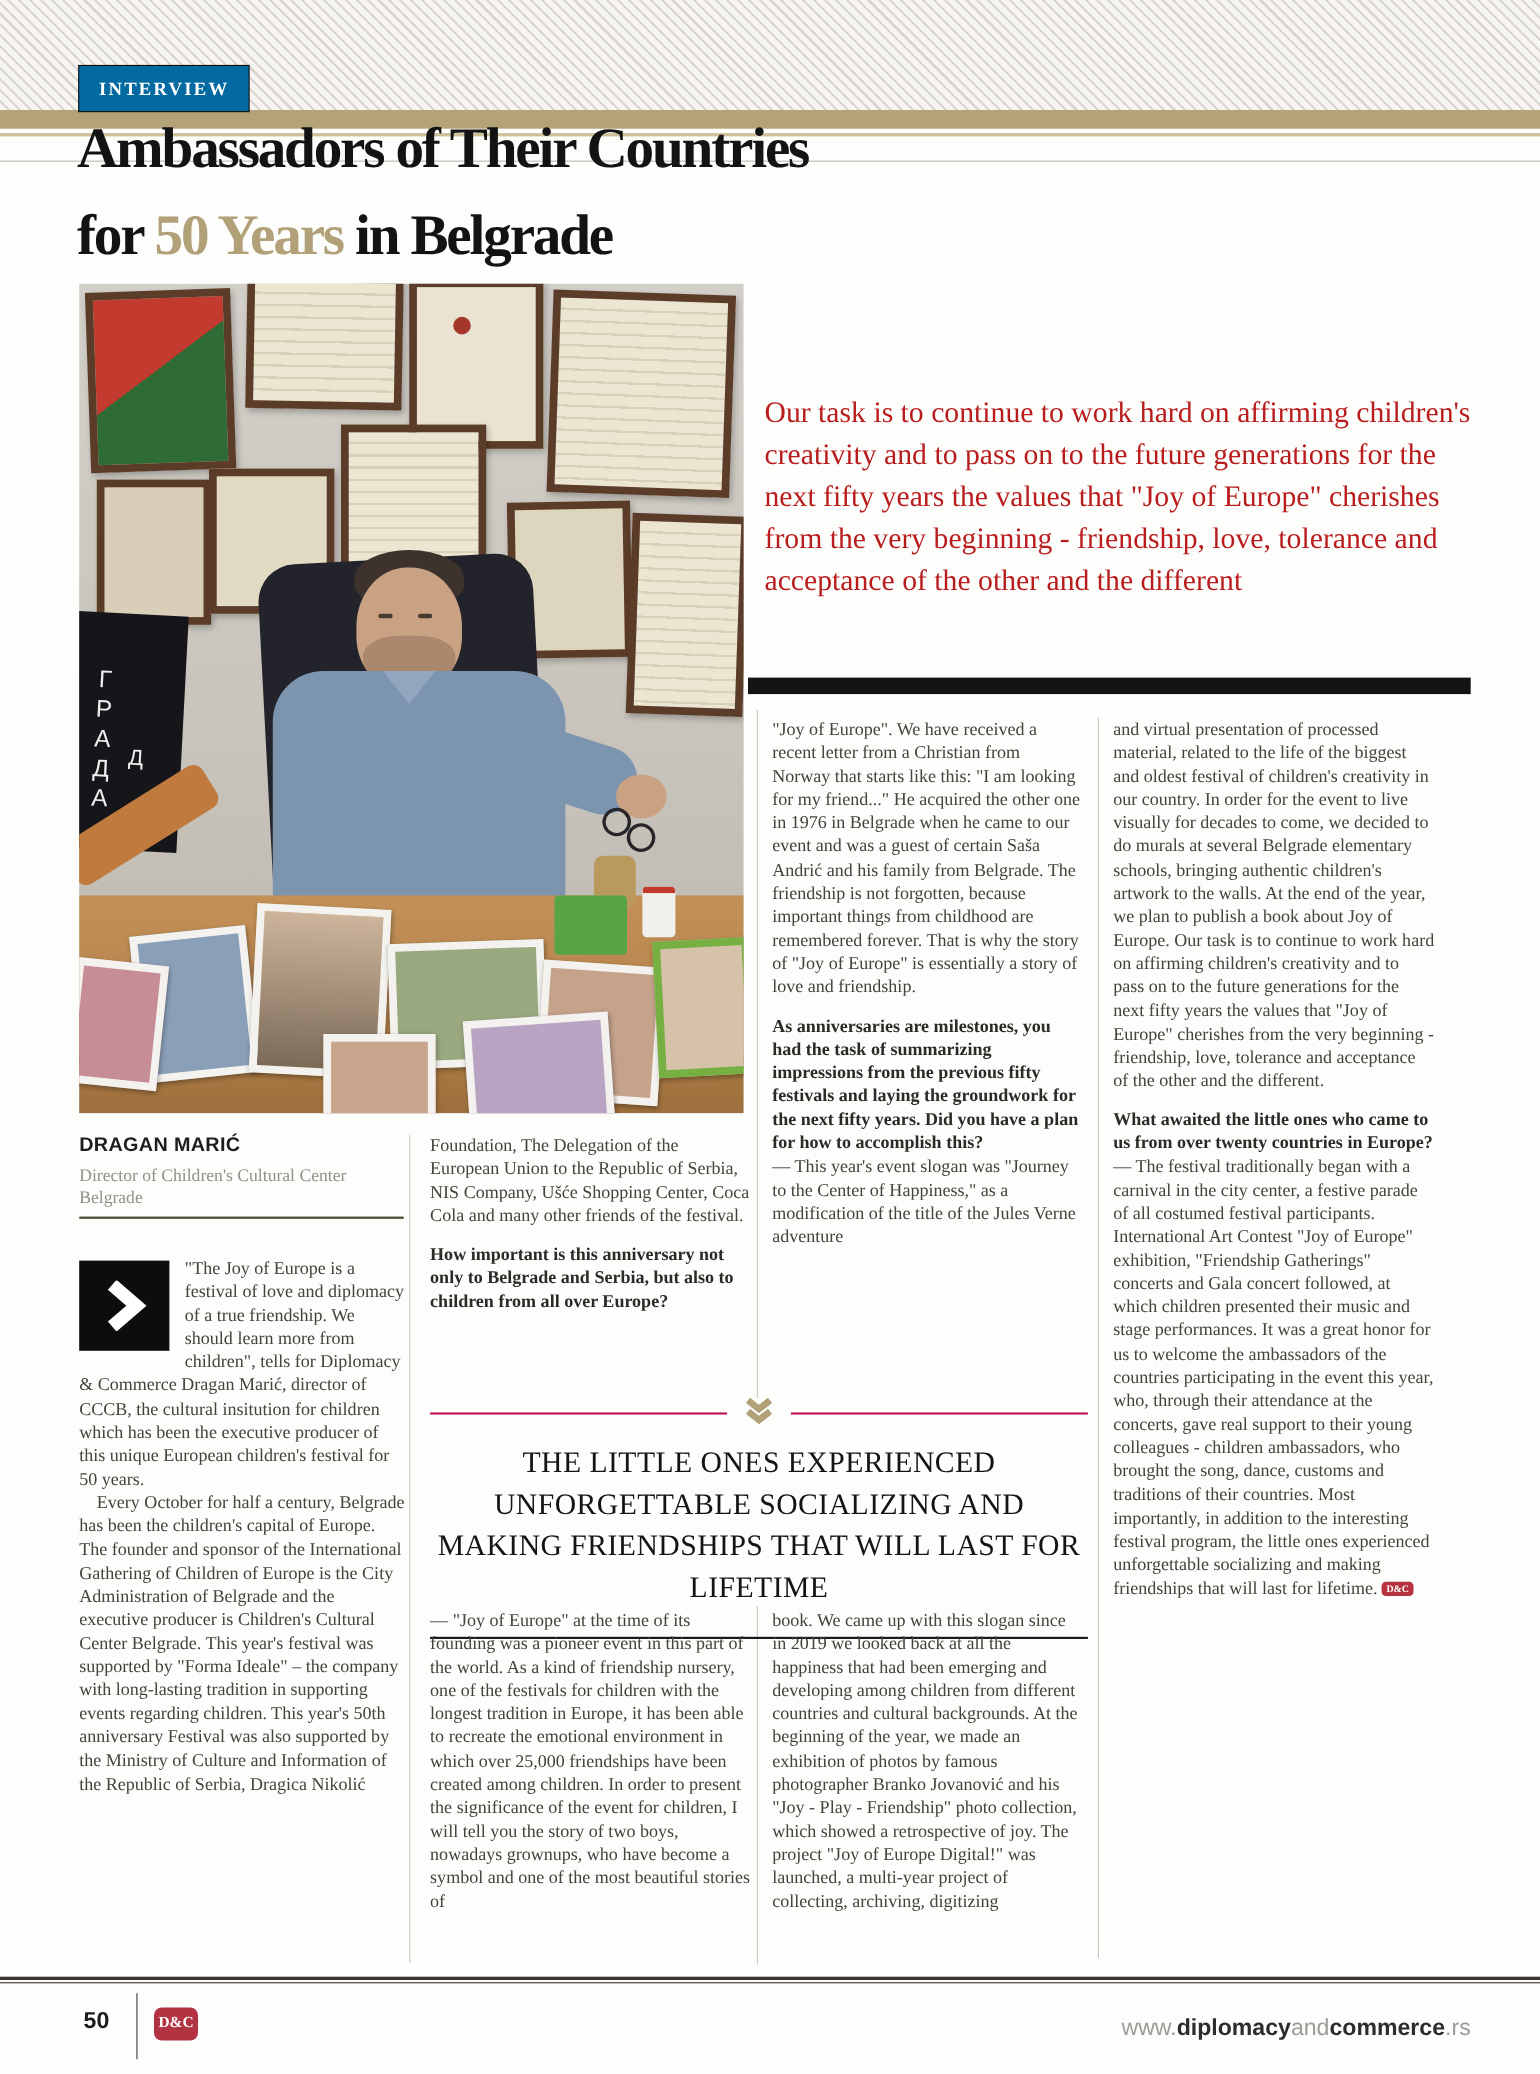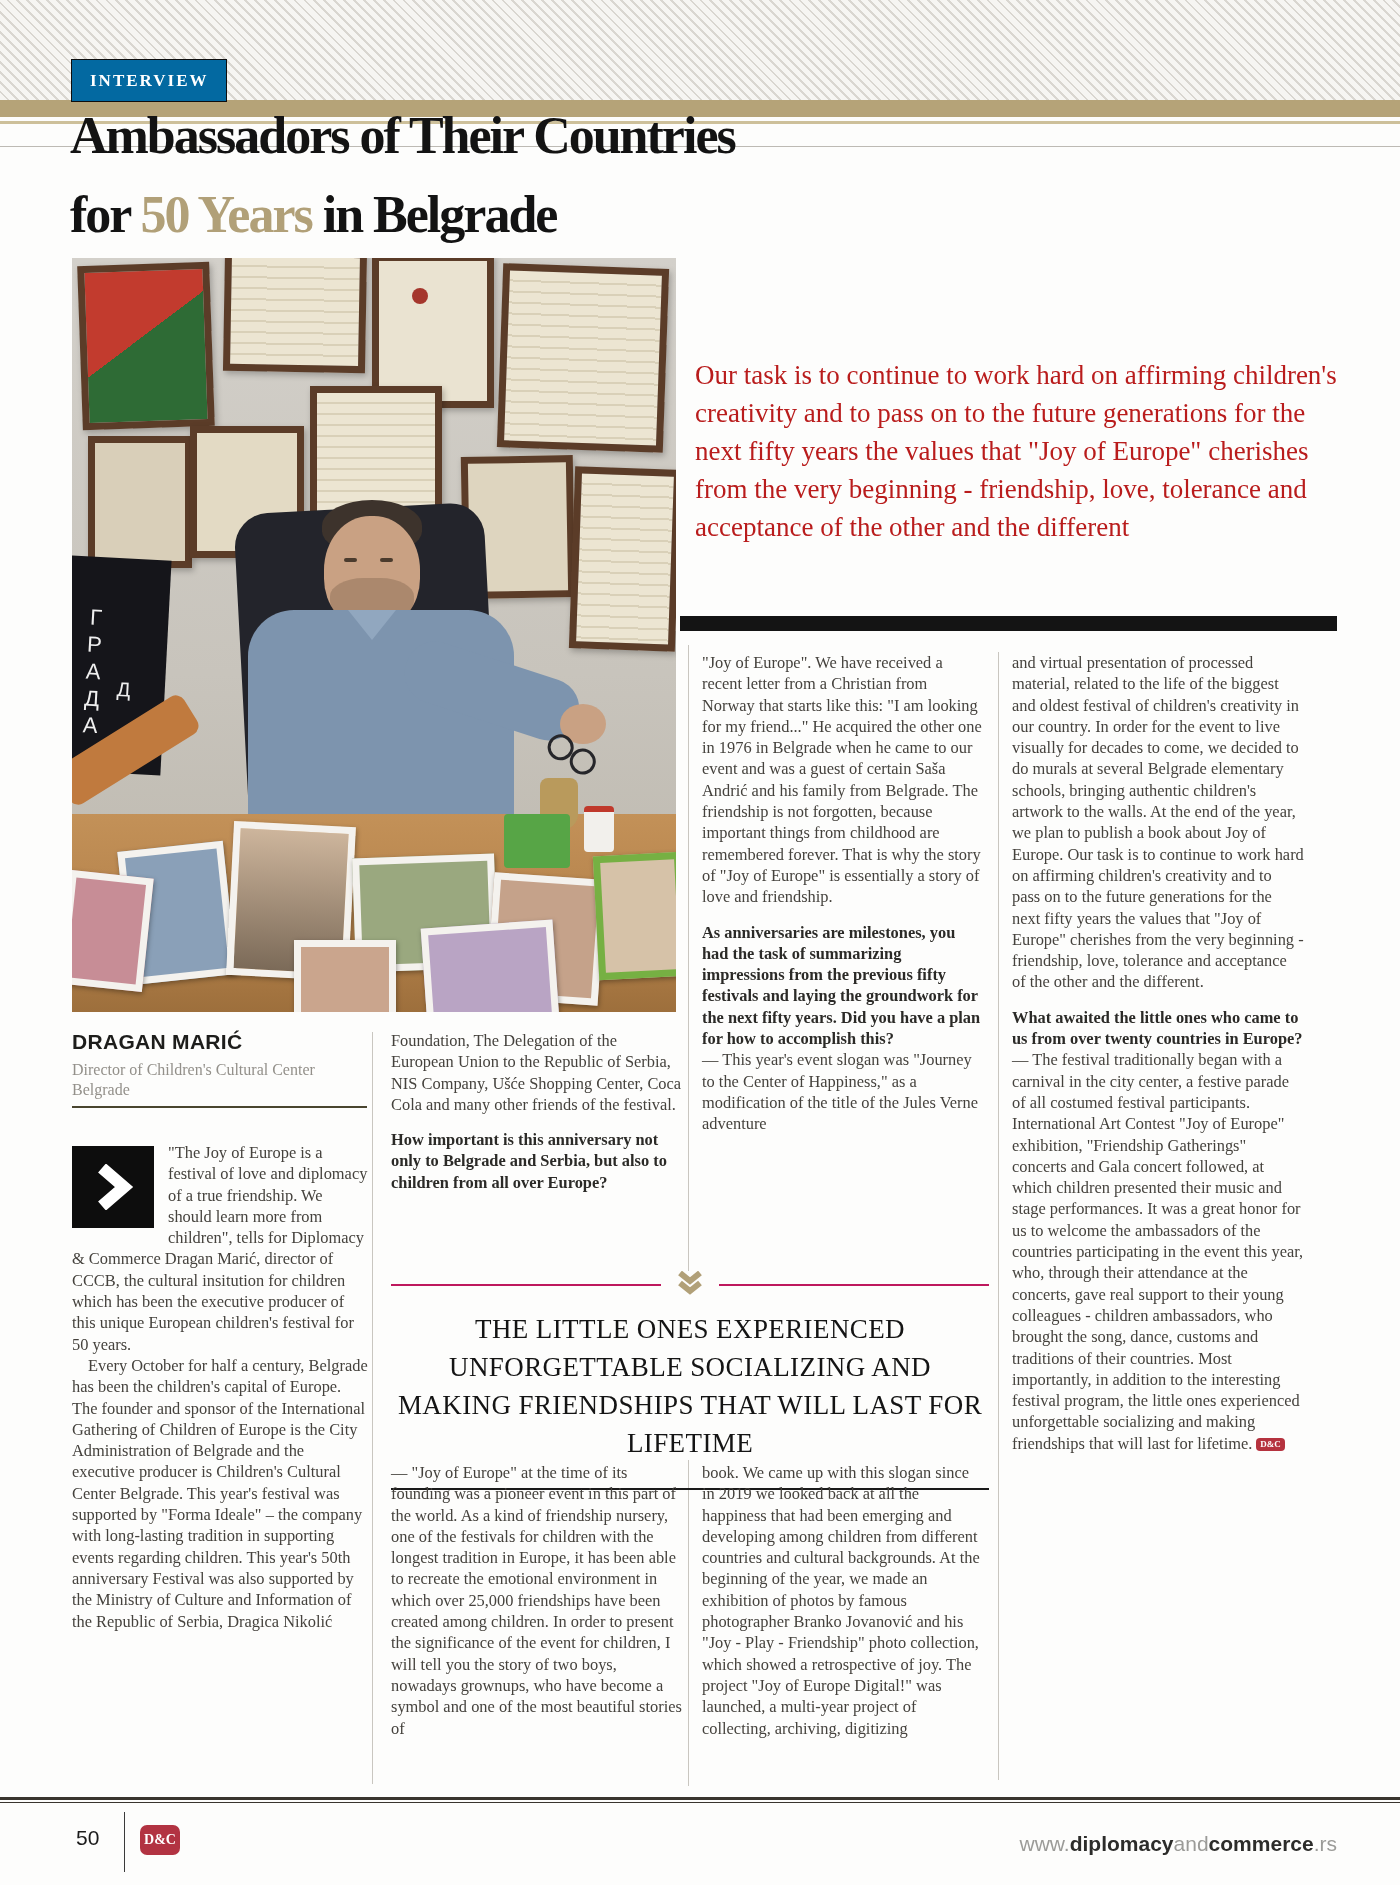--- a/index.html
+++ b/index.html
@@ -59,38 +59,38 @@
   .black-bar{position:absolute;left:680px;top:616px;width:657px;height:15px;background:#141414;}
   .vdiv{position:absolute;width:1px;background:#c9c6c0;}
   .bodycol{position:absolute;font-size:16.4px;line-height:21.3px;color:#45423d;text-align:left;hyphens:auto;}
   .bodycol p{margin:0 0 0 0;}
   .bodycol p + p{margin-top:0;}
   .bodycol p.q{font-weight:700;color:#2b2a27;margin-top:14px;}
   .bodycol p.indent{text-indent:16px;}
 
   
   .cap-name{position:absolute;left:72px;top:1030px;width:300px;font-family:"Liberation Sans",sans-serif;
-    font-weight:700;font-size:21px;letter-spacing:.3px;color:#1d1d1b;}
+    font-weight:700;font-size:18px;letter-spacing:.3px;color:#1d1d1b;}
   .cap-title{position:absolute;left:72px;top:1060px;width:290px;font-size:16px;line-height:20px;color:#93908a;}
   .cap-rule{position:absolute;left:72px;top:1106px;width:295px;height:2px;background:#49452f;}
 
   
   .drop-arrow{float:left;width:82px;height:82px;background:#0d0d0d;margin:4px 14px 2px 0;
     display:flex;align-items:center;justify-content:center;}
 
   
   .pullquote{position:absolute;left:391px;top:1284px;width:586px;
     border-top:2px solid #be185d;border-bottom:2px solid #1a1a1a;padding:24px 6px 26px 6px;}
   .pq-chip{position:absolute;top:-15px;left:50%;transform:translateX(-50%);background:#fdfdfc;padding:0 16px;}
   .pq-text{font-size:27px;line-height:38px;letter-spacing:.4px;text-align:center;color:#141414;font-weight:400;}
 
   
   .f-rule1{position:absolute;left:0;top:1797px;width:1400px;height:3px;background:#39352f;}
   .f-rule2{position:absolute;left:0;top:1802px;width:1400px;height:1px;background:#39352f;}
-  .f-num{position:absolute;left:76px;top:1826px;font-family:"Liberation Sans",sans-serif;font-weight:400;font-size:21px;color:#1b1b1b;}
+  .f-num{position:absolute;left:76px;top:1826px;font-family:"Liberation Sans",sans-serif;font-weight:700;font-size:21px;color:#1b1b1b;}
   .f-vdiv{position:absolute;left:124px;top:1812px;width:1px;height:60px;background:#3a3a3a;}
   .f-logo{position:absolute;left:140px;top:1825px;width:40px;height:30px;background:#b23342;border-radius:7px;
     color:#fff;font-family:"Liberation Serif",serif;font-weight:700;font-size:14px;display:flex;align-items:center;justify-content:center;}
   .f-url{position:absolute;right:63px;top:1832px;font-family:"Liberation Sans",sans-serif;font-size:21px;color:#9b9b98;}
   .f-url b{color:#2c2c2a;font-weight:700;}
 
   .endmark{display:inline-block;background:#b5323e;color:#fff;border-radius:4px;
     font-family:"Liberation Serif",serif;font-weight:700;font-size:9px;line-height:13px;
     padding:0 4px;vertical-align:2px;margin-left:4px;}
 </style>

